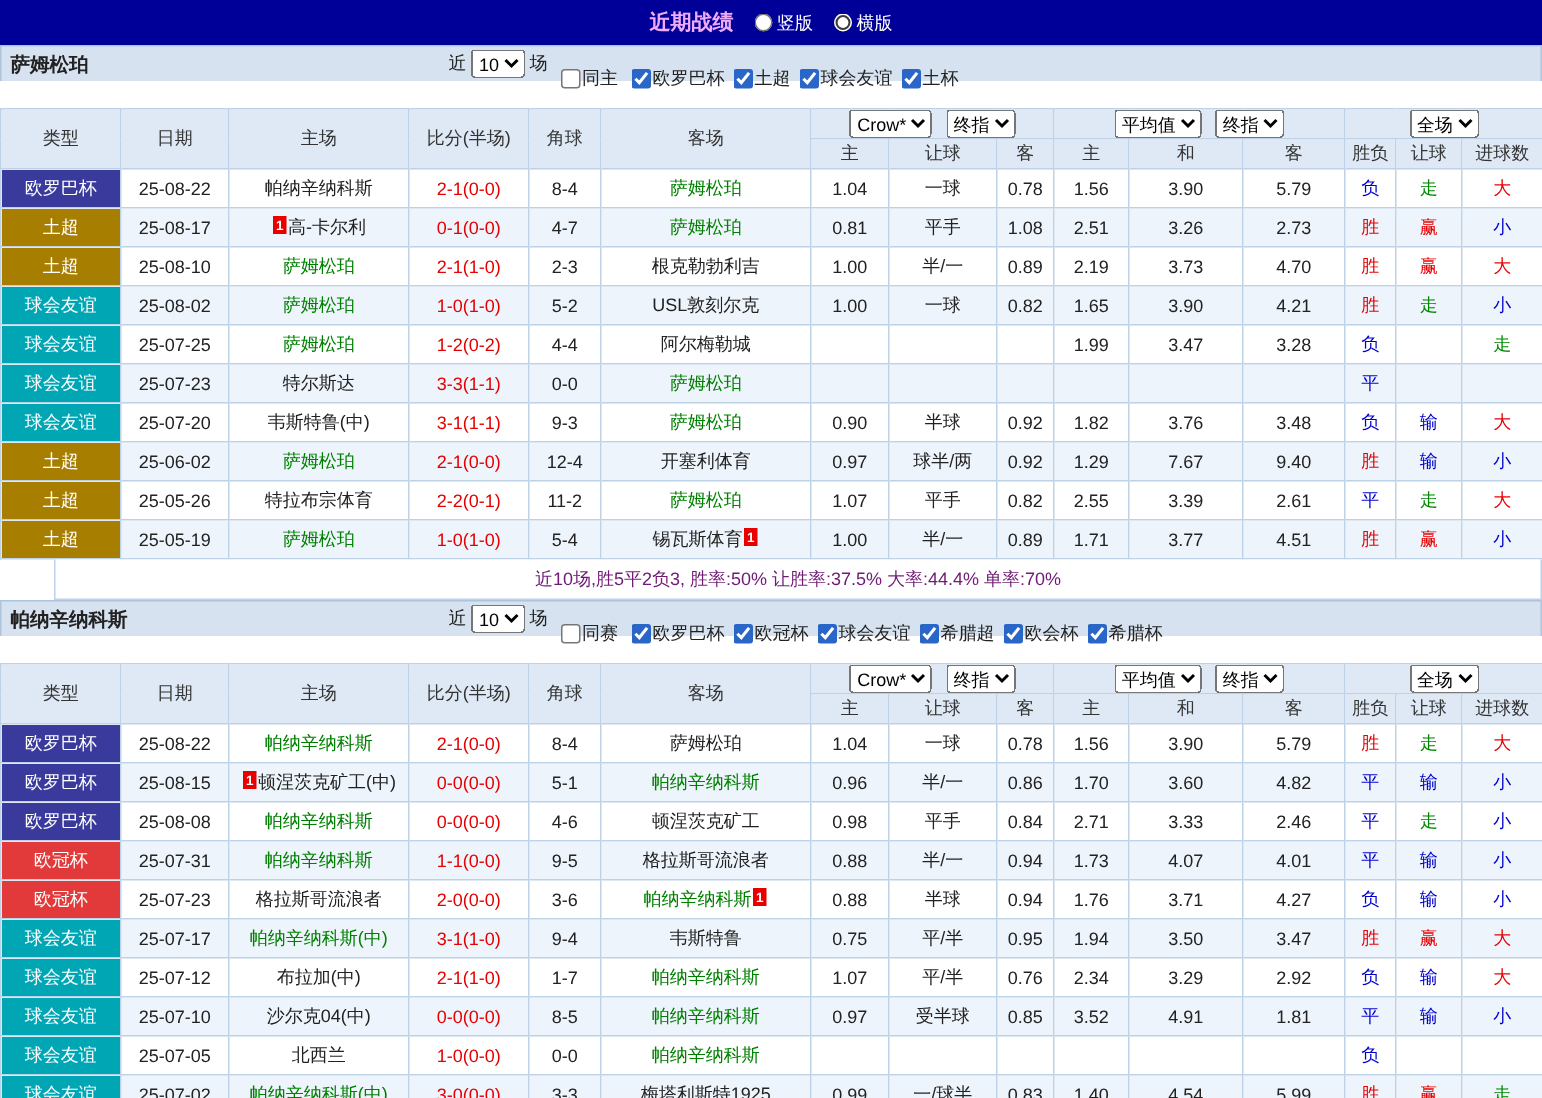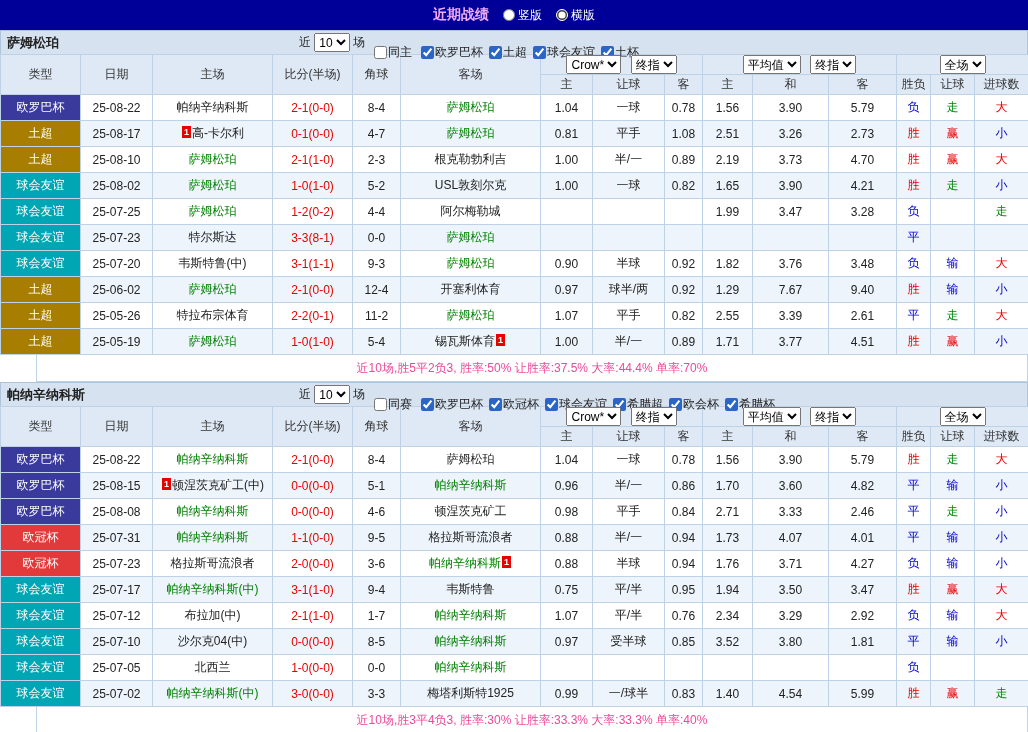--- a/index.html
+++ b/index.html
@@ -25,21 +25,21 @@
     display:flex; align-items:center; padding:0 6px;
   }
   .team-name { font-weight:bold; font-size:13px; width:292px; }
   .controls { display:flex; align-items:center; gap:3px; }
   .sel { font-size:12px; height:19px; font-family:inherit;text-align:center; }
   .chk { display:inline-flex; align-items:center; gap:1px; margin-left:6px; cursor:pointer;margin-top:20px; }
   .chk input { margin:0; width:13px; height:13px; accent-color:#2A66C8; }
 
   table.grid {
     border-collapse:collapse; table-layout:fixed;
-    width:1028px; text-align:center;
+    width:1028px; text-align:center;margin-top:18px;
   }
   .grid th, .grid td {
     border:1px solid #BDD2E6; padding:0 1px;
     white-space:nowrap; overflow:hidden;
   }
   .grid thead th { background:#DFE9F5; font-weight:normal; height:20px; color:#333; }
   .grid td { height:26px; }
   .grid tbody tr:nth-child(even) td { background:#EDF4FB; }
   .ddcell { padding:1px; }
   .ddcell .sel { margin:0 3px; }
@@ -55,21 +55,21 @@
   .c-red   { color:#E60000; }
   .c-blue  { color:#0000CD; }
   .c-green { color:#008800; }
   .badge1 {
     display:inline-block; background:#E60000; color:#fff;
     font-size:9px; line-height:12px; height:12px; min-width:9px;
     padding:0 1px; font-weight:bold; vertical-align:2px; margin:0 1px;
   }
   .summary {
     height:27px; line-height:26px; text-align:center;
-    color:#ec4899; background:#fff;
+    color:#701a75; background:#fff;
     border:1px solid #BDD2E6; border-top:none;margin-left:36px;
   }
 </style>
 </head>
 <body>
 
 <div class="topbar">
   <span class="topbar-title">近期战绩</span>
   <label class="radio">
     <input type="radio" name="layout" style="">
@@ -242,21 +242,21 @@
           <td>3.47</td>
           <td>3.28</td>
           <td class="c-blue">负</td>
           <td></td>
           <td class="c-green">走</td>
         </tr>
         <tr>
           <td class="type-cell type-friendly">球会友谊</td>
           <td>25-07-23</td>
           <td><span>特尔斯达</span></td>
-          <td class="score-cell">3-3(8-1)</td>
+          <td class="score-cell">3-3(1-1)</td>
           <td>0-0</td>
           <td><span class="team-green">萨姆松珀</span></td>
           <td></td>
           <td></td>
           <td></td>
           <td></td>
           <td></td>
           <td></td>
           <td class="c-blue">平</td>
           <td></td>
@@ -543,21 +543,21 @@
           <td class="type-cell type-friendly">球会友谊</td>
           <td>25-07-10</td>
           <td><span>沙尔克04(中)</span></td>
           <td class="score-cell">0-0(0-0)</td>
           <td>8-5</td>
           <td><span class="team-green">帕纳辛纳科斯</span></td>
           <td>0.97</td>
           <td>受半球</td>
           <td>0.85</td>
           <td>3.52</td>
-          <td>3.80</td>
+          <td>4.91</td>
           <td>1.81</td>
           <td class="c-blue">平</td>
           <td class="c-blue">输</td>
           <td class="c-blue">小</td>
         </tr>
         <tr>
           <td class="type-cell type-friendly">球会友谊</td>
           <td>25-07-05</td>
           <td><span>北西兰</span></td>
           <td class="score-cell">1-0(0-0)</td>

